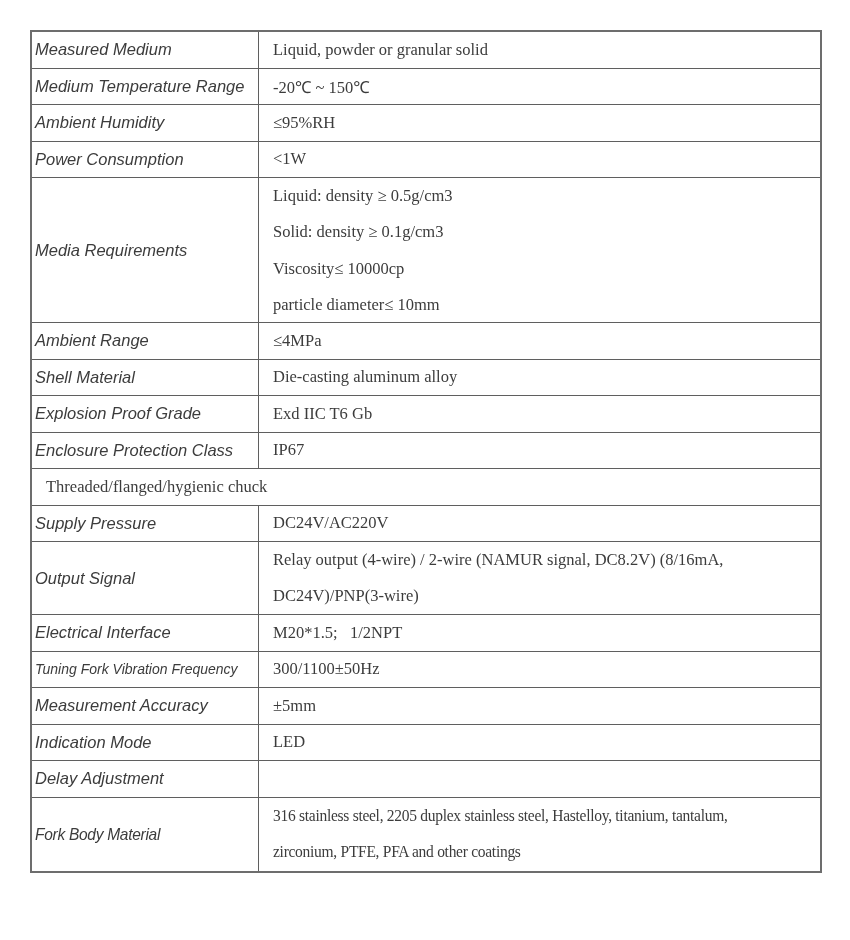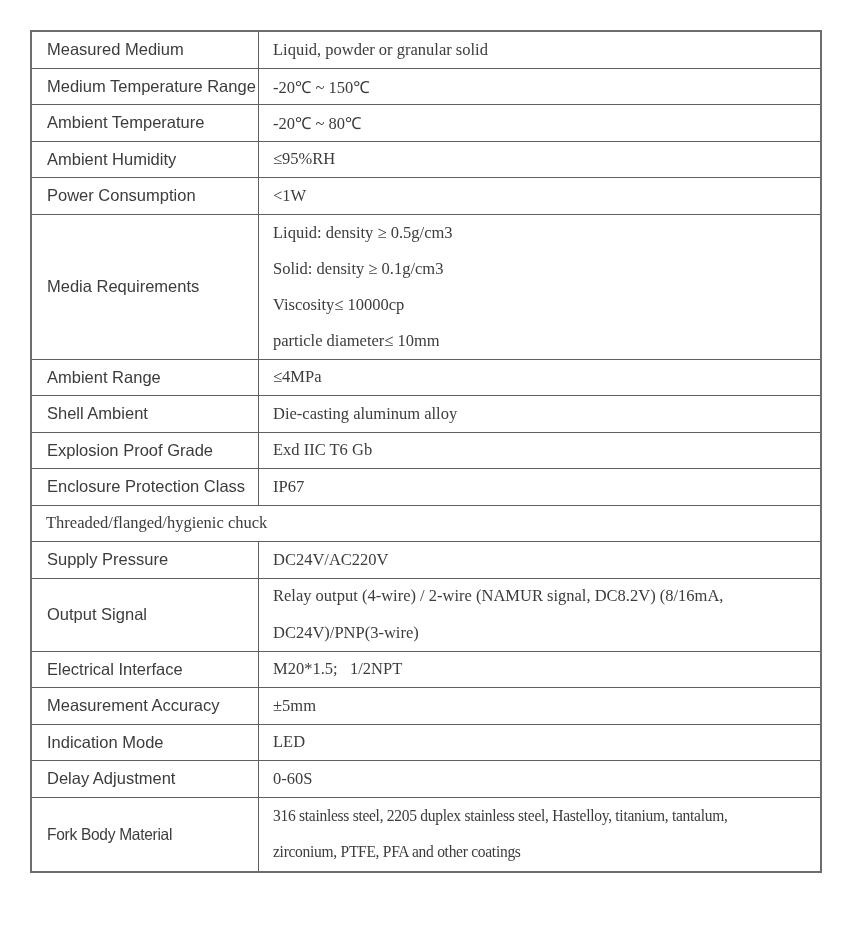--- a/index.html
+++ b/index.html
@@ -30,26 +30,27 @@
   .h-media{height:145px;}
   .h-2l{height:73px;}
   .td{
     box-sizing:border-box;
     font-size:16.5px;
     color:#3c3c3c;
   }
   .td-label{
     width:227px;
     flex:0 0 227px;
-    padding:0 4px 0 15px;
+    padding:0 4px 0 3px;
     display:flex;
     align-items:center;
     border-right:1px solid #5f5f5f;
     white-space:nowrap;
     overflow:hidden;
+    font-style:italic;
   }
   .td-value{
     flex:1 1 auto;
     display:flex;
     align-items:center;
     padding:0 40px 0 14px;
     min-width:0;
     font-family:Liberation Serif, serif;
   }
   .td-value.lines{
@@ -80,24 +81,20 @@
   <div class="tr h-s">
     <div class="td td-label">Measured Medium</div>
     <div class="td td-value">Liquid, powder or granular solid</div>
   </div>
 
   <div class="tr h-s">
     <div class="td td-label">Medium Temperature Range</div>
     <div class="td td-value">-20℃ ~ 150℃</div>
   </div>
 
-  <div class="tr h-s">
-    <div class="td td-label">Ambient Temperature</div>
-    <div class="td td-value">-20℃ ~ 80℃</div>
-  </div>
 
   <div class="tr h-s">
     <div class="td td-label">Ambient Humidity</div>
     <div class="td td-value">≤95%RH</div>
   </div>
 
   <div class="tr h-s">
     <div class="td td-label">Power Consumption</div>
     <div class="td td-value">&lt;1W</div>
   </div>
@@ -111,21 +108,21 @@
       <div class="line">particle diameter≤ 10mm</div>
     </div>
   </div>
 
   <div class="tr h-s">
     <div class="td td-label">Ambient Range</div>
     <div class="td td-value">≤4MPa</div>
   </div>
 
   <div class="tr h-s">
-    <div class="td td-label">Shell Ambient</div>
+    <div class="td td-label">Shell Material</div>
     <div class="td td-value">Die-casting aluminum alloy</div>
   </div>
 
   <div class="tr h-s">
     <div class="td td-label">Explosion Proof Grade</div>
     <div class="td td-value">Exd IIC T6 Gb</div>
   </div>
 
   <div class="tr h-s">
     <div class="td td-label">Enclosure Protection Class</div>
@@ -146,34 +143,37 @@
     <div class="td td-value">
       <p class="wrap-text">Relay output (4-wire) / 2-wire (NAMUR signal, DC8.2V) (8/16mA, DC24V)/PNP(3-wire)</p>
     </div>
   </div>
 
   <div class="tr h-s">
     <div class="td td-label">Electrical Interface</div>
     <div class="td td-value">M20*1.5;&nbsp;&nbsp;&nbsp;1/2NPT</div>
   </div>
 
+  <div class="tr h-s">
+    <div class="td td-label small-label">Tuning Fork Vibration Frequency</div>
+    <div class="td td-value">300/1100±50Hz</div>
+  </div>
 
   <div class="tr h-s">
     <div class="td td-label">Measurement Accuracy</div>
     <div class="td td-value">±5mm</div>
   </div>
 
   <div class="tr h-s">
     <div class="td td-label">Indication Mode</div>
     <div class="td td-value">LED</div>
   </div>
 
   <div class="tr h-s">
     <div class="td td-label">Delay Adjustment</div>
-    <div class="td td-value">0-60S</div>
   </div>
 
   <div class="tr h-2l">
     <div class="td td-label">
       <span class="condensed">Fork Body Material</span>
     </div>
     <div class="td td-value">
       <p class="wrap-text condensed">316 stainless steel, 2205 duplex stainless steel, Hastelloy, titanium, tantalum, zirconium, PTFE, PFA and other coatings</p>
     </div>
   </div>

